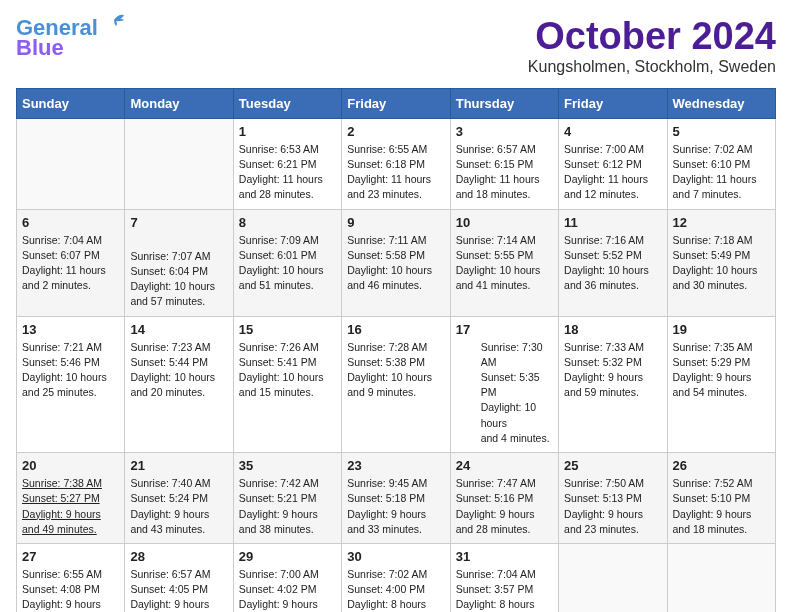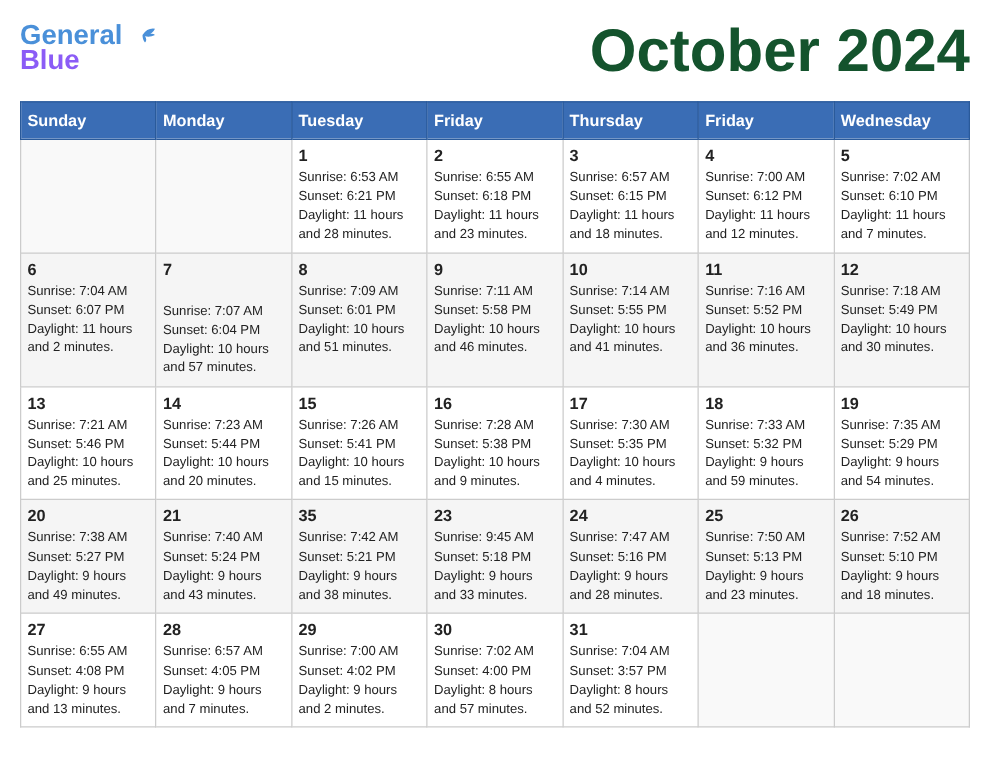--- a/index.html
+++ b/index.html
@@ -23,23 +23,23 @@
     }
     .logo-text {
       font-size: 22px;
       font-weight: bold;
       color: #1a3a5c;
       line-height: 1.1;
     }
     .logo-text span { color: #4a90d9; }
     .title-block { text-align: right; }
     .month-title {
-      font-size: 48px;
+      font-size: 38px;
       font-weight: bold;
-      color: #14532d;
+      color: #4c1d95;
       line-height: 1.1;
     }
     .subtitle {
       font-size: 16px;
       color: #333;
     }
     table {
       width: 100%;
       border-collapse: collapse;
       table-layout: fixed;
@@ -75,32 +75,33 @@
       color: #222;
       line-height: 1.45;
     }
     .empty { background: #f9f9f9 !important; }
   </style>
 </head>
 <body>
 
 <div class="header">
   <div class="logo">
-    <div style="display:flex;align-items:flex-end;gap:6px;">
+    <div style="display:flex;align-items:flex-start;gap:6px;">
       <span class="logo-text">
         <span>General</span>
       </span>
       <svg width="22" height="20" viewBox="0 0 22 20" style="margin-top:-4px;">
         <path d="M10 8 Q14 2 20 3 Q18 7 14 8 Q18 6 20 8 Q16 10 12 9 Q14 12 12 14 Q10 12 10 8Z" fill="#4a90d9"></path>
       </svg>
     </div>
     <span class="logo-text" style="color:#8b5cf6;margin-top:-4px;">Blue</span>
   </div>
   <div class="title-block">
     <div class="month-title">October 2024</div>
+    <div class="subtitle">Kungsholmen, Stockholm, Sweden</div>
   </div>
 </div>
 
 <table>
   <thead>
     <tr id="header-row">
         <th>Sunday</th>
         <th>Monday</th>
         <th>Tuesday</th>
         <th>Friday</th>
@@ -224,21 +225,21 @@
         </td>
         <td>
           <span class="cell-day">16</span>
           <div class="cell-info" style="white-space: pre-line;">Sunrise: 7:28 AM
 Sunset: 5:38 PM
 Daylight: 10 hours
 and 9 minutes.</div>
         </td>
         <td>
           <span class="cell-day">17</span>
-          <div class="cell-info" style="white-space: pre-line;">Sunrise: 7:30 AM
+          <div class="cell-info" style="white-space: pre-line; margin-left: 25px;">Sunrise: 7:30 AM
 Sunset: 5:35 PM
 Daylight: 10 hours
 and 4 minutes.</div>
         </td>
         <td>
           <span class="cell-day">18</span>
           <div class="cell-info" style="white-space: pre-line;">Sunrise: 7:33 AM
 Sunset: 5:32 PM
 Daylight: 9 hours
 and 59 minutes.</div>
@@ -247,21 +248,21 @@
           <span class="cell-day">19</span>
           <div class="cell-info" style="white-space: pre-line;">Sunrise: 7:35 AM
 Sunset: 5:29 PM
 Daylight: 9 hours
 and 54 minutes.</div>
         </td>
       </tr>
       <tr>
         <td>
           <span class="cell-day">20</span>
-          <div class="cell-info" style="white-space: pre-line;">Sunrise: 7:38 AM
+          <div class="cell-info" style="white-space: pre-line; text-decoration: underline;">Sunrise: 7:38 AM
 Sunset: 5:27 PM
 Daylight: 9 hours
 and 49 minutes.</div>
         </td>
         <td>
           <span class="cell-day">21</span>
           <div class="cell-info" style="white-space: pre-line;">Sunrise: 7:40 AM
 Sunset: 5:24 PM
 Daylight: 9 hours
 and 43 minutes.</div>

